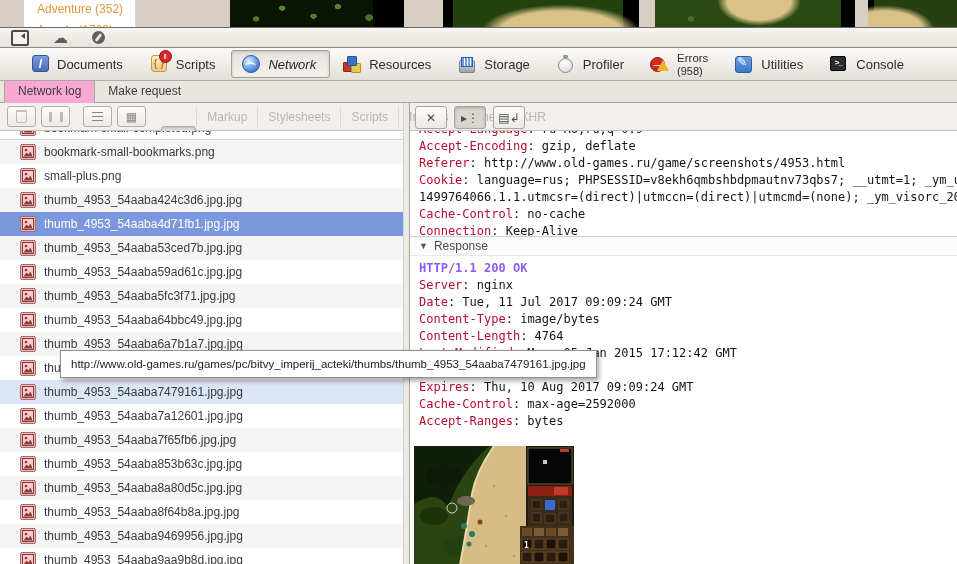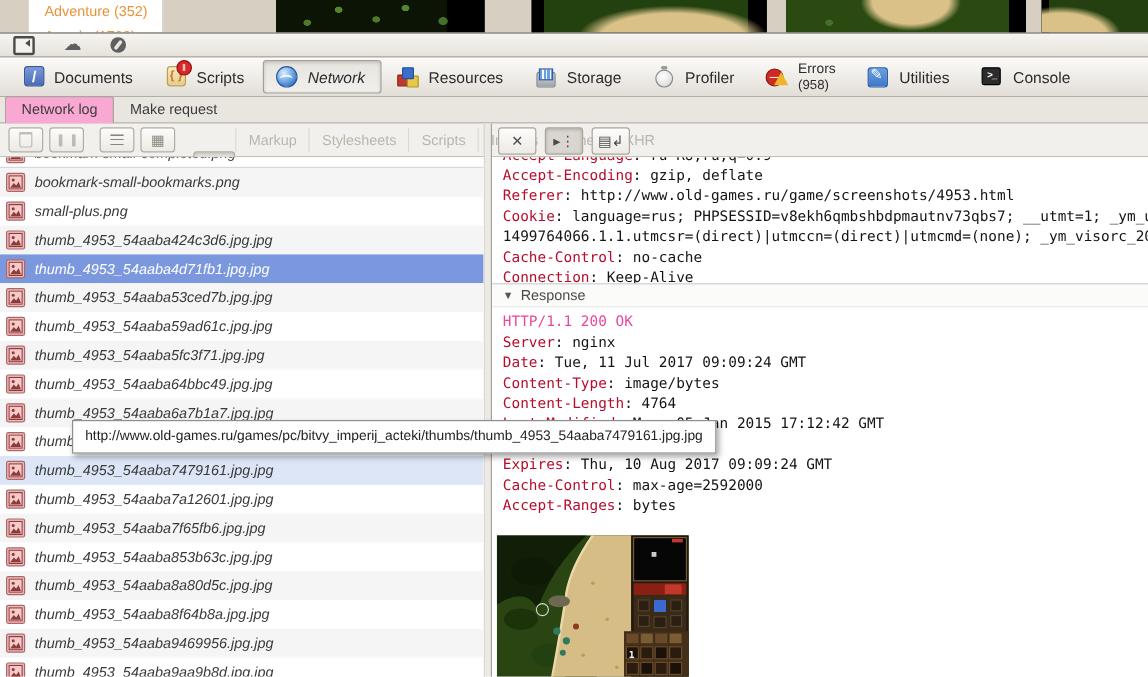--- a/index.html
+++ b/index.html
@@ -42,21 +42,21 @@
   .dock-btn{width:14px;height:12px;border:2px solid #4a4a4a;border-radius:2px;position:relative;background:#f4f2ee;}
   .dock-btn::after{content:"";position:absolute;right:2px;top:1px;border:3px solid transparent;border-right:4px solid #4a4a4a;}
   .cloud-ic{font-size:15px;color:#5f5f5f;line-height:14px;}
   .opera-ic{width:13px;height:13px;border-radius:50%;background:#5f5f5f;position:relative;}
   .opera-ic::after{content:"";position:absolute;left:5px;top:2px;width:3px;height:9px;background:#e9e6e0;
                    transform:rotate(38deg);border-radius:2px;}
 
   
   .main-toolbar{position:absolute;left:0;top:48px;width:957px;height:33px;box-sizing:border-box;
                 background:linear-gradient(#fcfbf9,#e2ded7);border-bottom:1px solid #b2aea6;
-                display:flex;align-items:center;padding-left:8px;}
+                display:flex;align-items:center;padding-left:20px;}
   .tool-item{display:flex;align-items:center;gap:7px;padding:3px 13px 3px 9px;margin-right:2px;
              border:1px solid transparent;border-radius:3px;font-size:13px;color:#2c2c2c;cursor:default;}
   .tool-item.active{background:linear-gradient(#e7e4df,#f2f0ec);border-color:#a5a199;
                     box-shadow:inset 0 1px 3px rgba(0,0,0,.18);font-style:italic;}
   .tool-label{line-height:13px;}
   .tool-label .sub{display:block;font-size:11px;line-height:12px;}
   .ic{width:20px;height:20px;position:relative;flex:none;}
   .ic-doc::before{content:"/";position:absolute;left:2px;top:1px;width:15px;height:15px;background:linear-gradient(#7d9ad8,#4a6cb8);
                   border:1px solid #34549e;border-radius:3px;color:#fff;font-weight:bold;font-size:13px;line-height:15px;text-align:center;}
   .ic-js::before{content:"{ }";position:absolute;left:2px;top:1px;width:14px;height:15px;background:linear-gradient(#f6ecc8,#e4cd8e);
@@ -116,22 +116,22 @@
         background:linear-gradient(#fdfcfb,#eceae5);display:flex;align-items:center;justify-content:center;
         font-size:12px;color:#4a4a4a;}
   .rbtn.pressed{background:#d9d5cf;box-shadow:inset 0 1px 3px rgba(0,0,0,.22);}
 
   
   .splitter{position:absolute;left:403px;top:103px;width:7px;bottom:0;background:#eceae5;
             border-left:1px solid #d7d3cc;border-right:1px solid #a8a49c;box-sizing:border-box;}
 
   
   .file-list{position:absolute;left:0;top:131px;width:403px;bottom:0;overflow:hidden;background:#fff;}
-  .row{height:24px;display:flex;align-items:center;padding-left:5px;box-sizing:border-box;
-       font-size:12px;color:#3a3a3a;white-space:nowrap;overflow:hidden;font-style:italic;}
+  .row{height:24px;display:flex;align-items:center;padding-left:20px;box-sizing:border-box;
+       font-size:12px;color:#3a3a3a;white-space:nowrap;overflow:hidden;}
   .row:nth-of-type(even){background:#f5f5f5;}
   .row.selected{background:#7b97dd;color:#fff;}
   .row.hover{background:#dce6f7;}
   .row.clipped-top{margin-top:-15px;border-bottom:1px solid #d8d8d8;}
   .file-icon{width:16px;height:16px;margin-right:8px;flex:none;border-radius:2px;background:#f2b9b9;
              border:1px solid #a66a6a;box-sizing:border-box;display:flex;align-items:center;justify-content:center;}
 
   
   .tooltip{position:absolute;left:60px;top:350px;z-index:60;background:#fefefe;border:1px solid #8f8f8f;
            box-shadow:2px 3px 5px rgba(0,0,0,.35);padding:7px 10px;font-size:11.5px;color:#222;white-space:nowrap;}
@@ -141,21 +141,21 @@
       font-family:"DejaVu Sans Mono",monospace;font-size:12px;color:#141414;}
   .hline{height:17px;line-height:17px;white-space:nowrap;padding-left:9px;}
   .hline.hidden-line{visibility:hidden;}
   .hname{color:#b60d2c;}
   .req-block{margin-top:-10px;}
   .resp-bar{position:absolute;left:0;top:105px;right:0;height:18px;background:#fbfbfa;
             border-top:1px solid #cfcfcf;border-bottom:1px solid #e9e9e9;
             font-family:"Liberation Sans",sans-serif;font-size:12px;color:#4a4a4a;line-height:18px;padding-left:9px;}
   .tri{display:inline-block;font-size:9px;margin-right:6px;color:#555;transform:translateY(-1px);}
   .resp-block{position:absolute;left:0;top:129px;right:0;}
-  .status-line{height:17px;line-height:17px;padding-left:9px;font-weight:normal;color:#ec4899;white-space:nowrap;}
+  .status-line{height:17px;line-height:17px;padding-left:9px;font-weight:bold;color:#8b5cf6;white-space:nowrap;}
   .preview{position:absolute;left:4px;top:315px;width:160px;height:130px;}
 </style>
 </head>
 <body>
 
 <div class="browser-strip">
   <div class="shot shot1"></div>
   <div class="shot shot2"></div>
   <div class="shot shot3"></div>
   <div class="shot shot4"></div>

